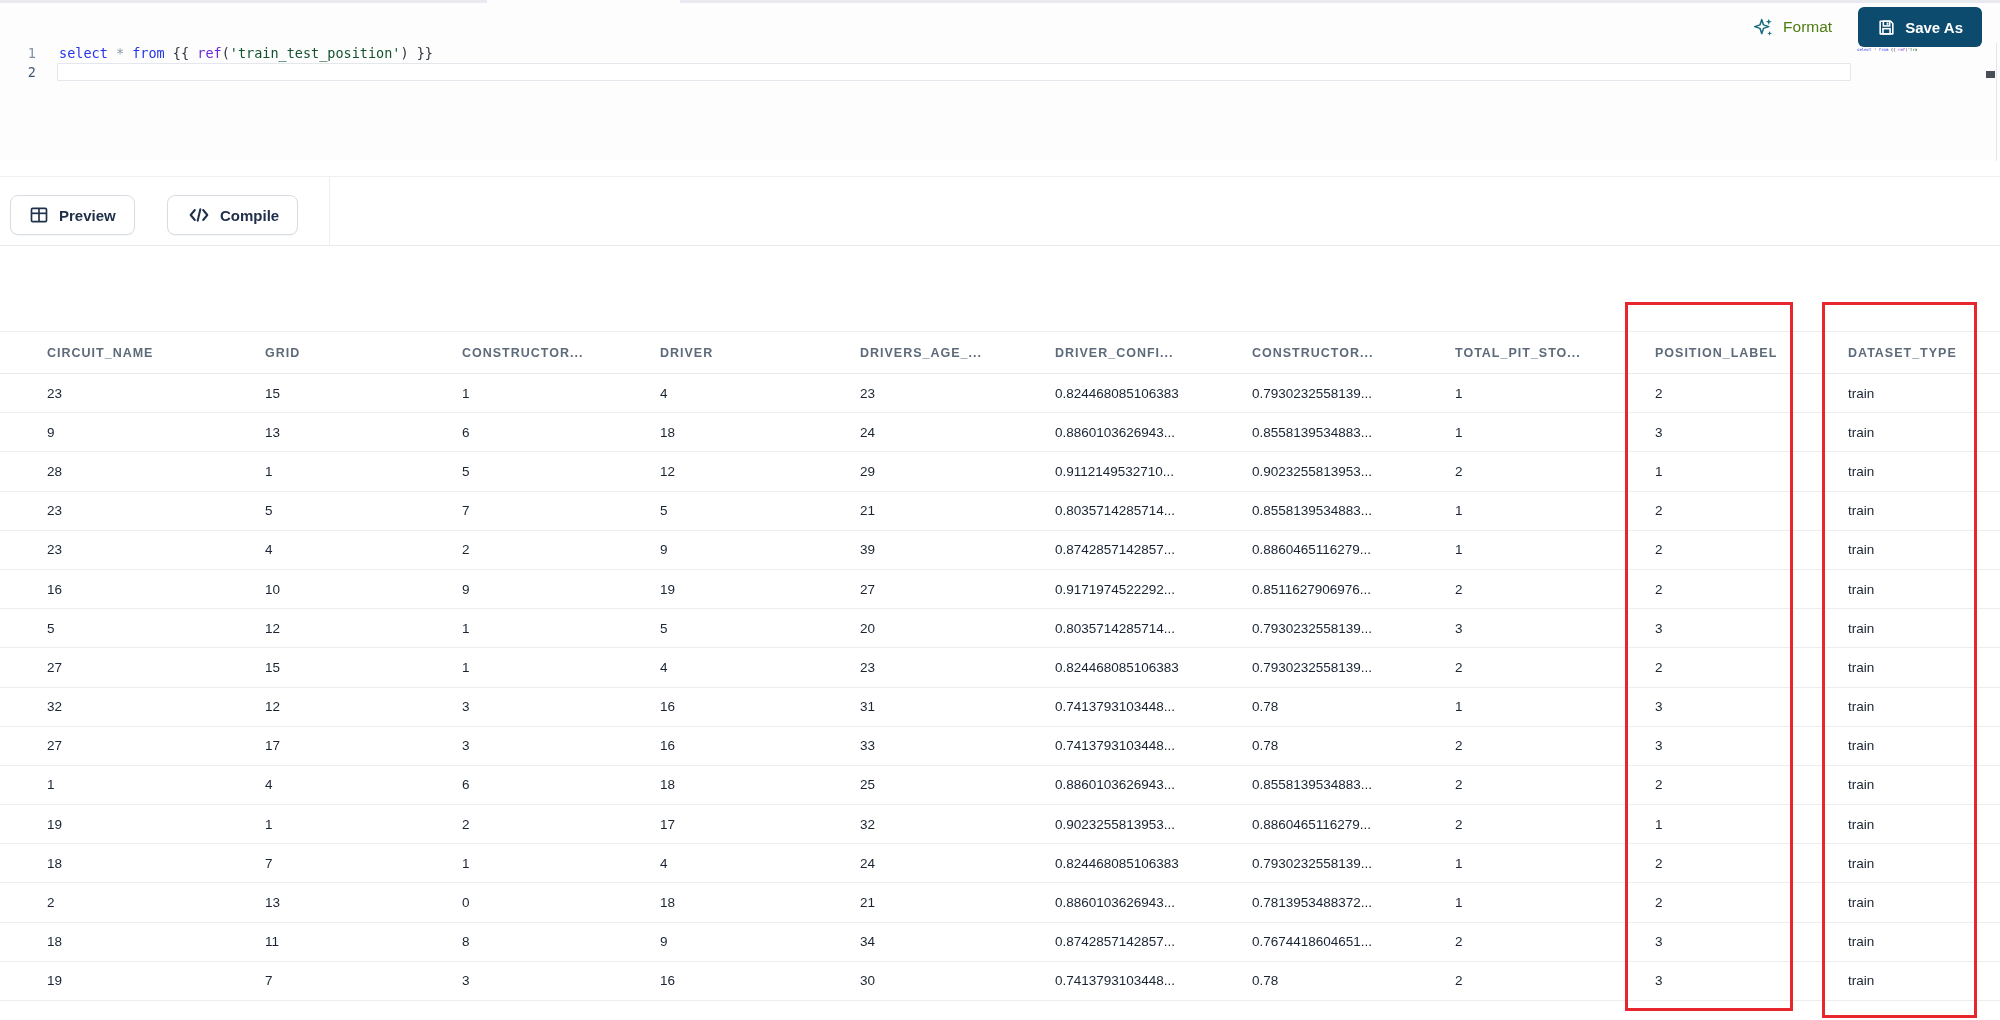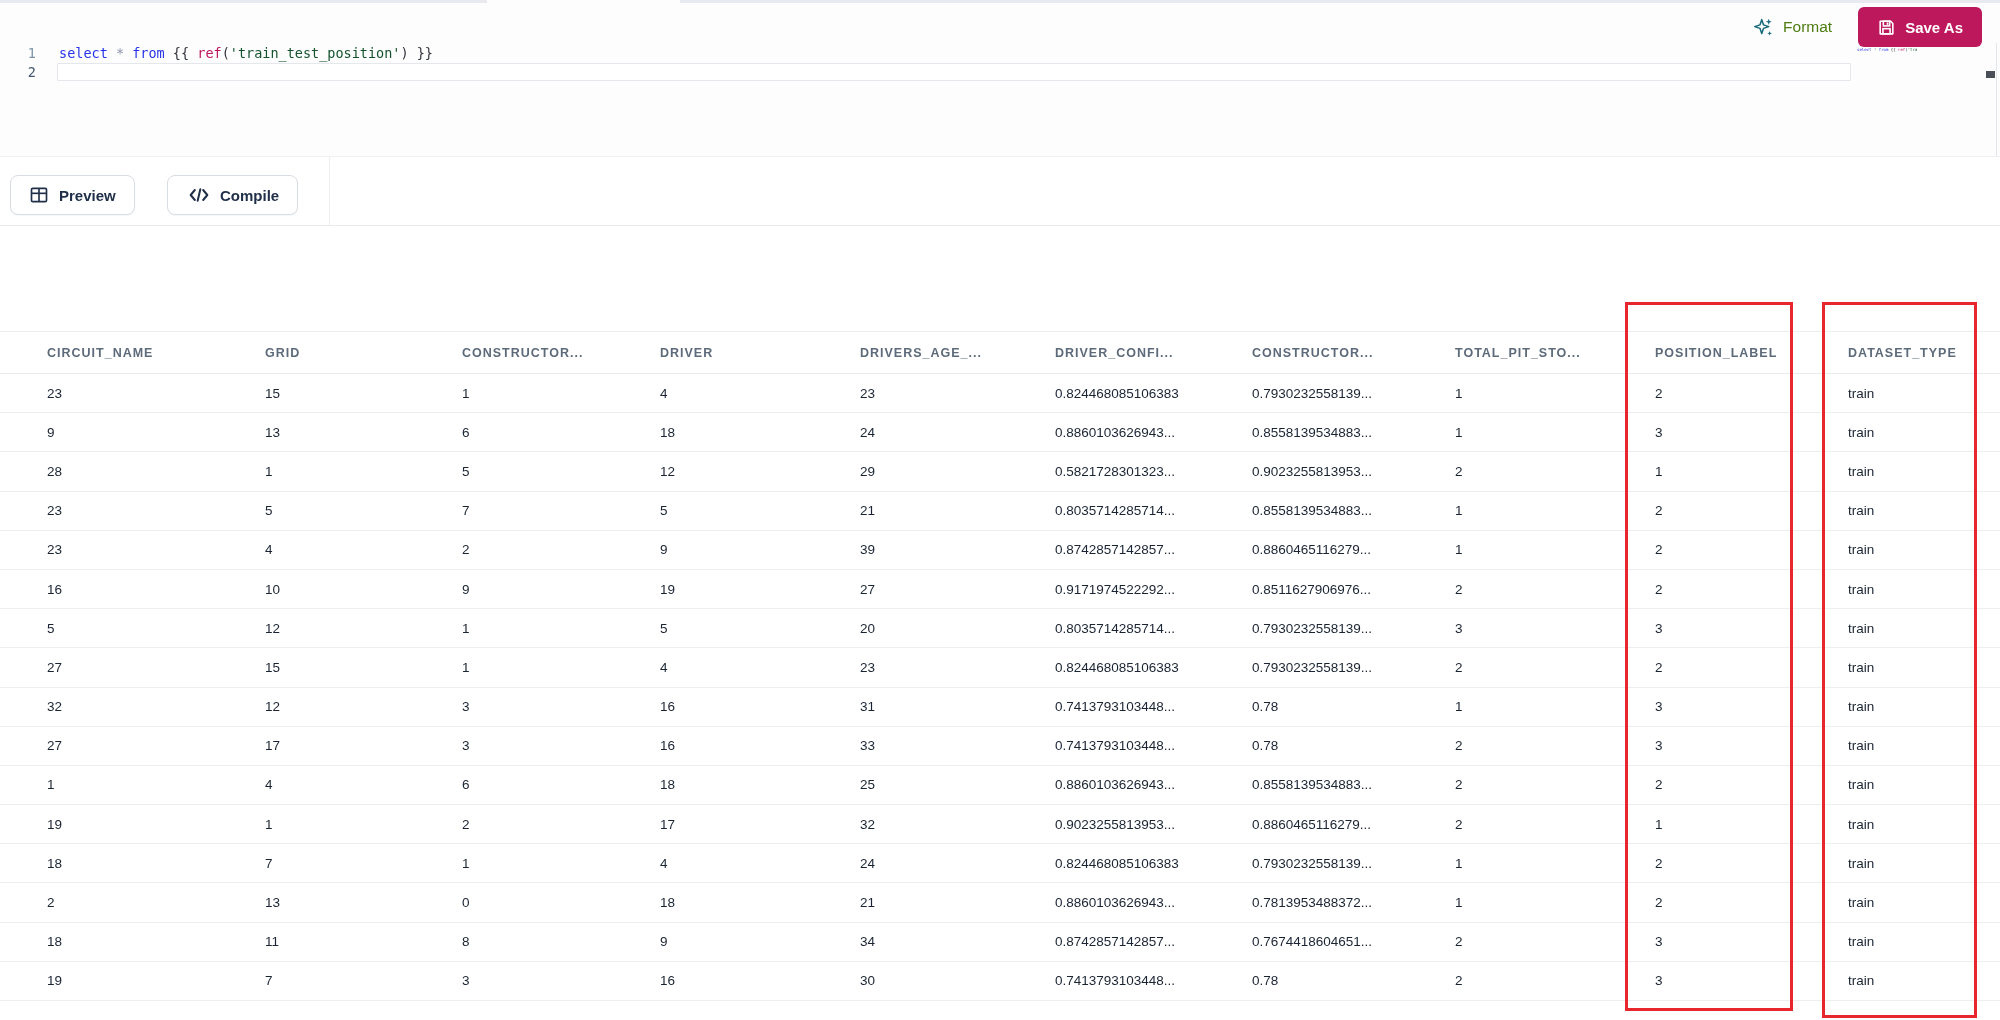--- a/index.html
+++ b/index.html
@@ -8,40 +8,40 @@
   #stage { position:relative; width:2000px; height:1020px; background:#ffffff; }
 
   
   .top-strip { position:absolute; top:0; left:0; width:2000px; height:3px; background:#e8eaef; }
   .top-strip-gap { position:absolute; top:0; left:487px; width:193px; height:3px; background:#fdfdfe; }
 
   
   .editor-panel { position:absolute; top:3px; left:0; width:2000px; height:157px; background:#fdfdfe; }
   .toolbar { position:absolute; top:2px; right:18px; height:44px; display:flex; align-items:center; gap:26px; }
   .format-btn { display:flex; align-items:center; gap:9px; color:#4d7c0f; font-size:15.5px; font-weight:500; cursor:pointer; }
-  .saveas-btn { display:flex; align-items:center; gap:9px; background:#be185d; color:#ffffff;
+  .saveas-btn { display:flex; align-items:center; gap:9px; background:#0c4a6e; color:#ffffff;
     border:none; border-radius:6px; padding:0 19px; height:40px; font-size:15px; font-weight:600;
     font-family:"Liberation Sans", sans-serif; cursor:pointer; }
   .gutter-num { position:absolute; left:20px; width:16px; text-align:right;
     font-family:"DejaVu Sans Mono", monospace; font-size:13.5px; }
   .gutter-1 { top:42px; color:#7f93a5; }
   .gutter-2 { top:61px; color:#44586f; }
   .code-line { position:absolute; left:59px; top:42px; font-family:"DejaVu Sans Mono", monospace;
     font-size:13.5px; white-space:pre; letter-spacing:0; }
   .tok-kw { color:#2733e8; } .tok-op { color:#8e96a8; } .tok-br { color:#32343c; }
-  .tok-fn { color:#be185d; } .tok-str { color:#14532d; } .tok-pl { color:#32343c; }
+  .tok-fn { color:#6d28d9; } .tok-str { color:#14532d; } .tok-pl { color:#32343c; }
   .active-line-box { position:absolute; left:57px; top:60px; width:1794px; height:18px;
     background:#ffffff; border:1px solid #e4e7ec; border-radius:1px; }
   .minimap { position:absolute; left:1857px; top:44px; width:60px; font-family:"DejaVu Sans Mono", monospace;
     font-size:4px; white-space:pre; overflow:hidden; line-height:5px; }
   .minimap-edge { position:absolute; left:1996px; top:40px; height:118px; width:0; border-left:1px solid #e3e6ea; }
   .minimap-handle { position:absolute; left:1986px; top:68px; width:9px; height:7px; background:#4a4f57; }
 
   
-  .actions-row { position:absolute; top:156px; left:0; width:2000px; height:70px; background:#ffffff;
+  .actions-row { position:absolute; top:176px; left:0; width:2000px; height:70px; background:#ffffff;
     border-top:1px solid #eef0f3; border-bottom:1px solid #e8eaed; }
   .btn { position:absolute; top:18px; height:40px; display:flex; align-items:center; gap:10px;
     background:#ffffff; border:1px solid #d8dce3; border-radius:8px; padding:0 18px;
     font-size:15px; font-weight:600; color:#21304a; font-family:"Liberation Sans", sans-serif;
     cursor:pointer; box-shadow:0 1px 1px rgba(30,40,60,0.04); }
   .preview-btn { left:10px; }
   .compile-btn { left:167px;padding-left:20px; }
   .vdivider { position:absolute; left:329px; top:0; height:69px; width:0; border-left:1px solid #eceef1; }
   .tabs { position:absolute; left:350px; top:0; height:70px; display:flex; }
   .tab { height:70px; display:flex; align-items:center; padding:0 17px; margin-right:22px;
@@ -193,21 +193,21 @@
             <td>1</td>
             <td>3</td>
             <td>train</td>
           </tr>
           <tr>
             <td>28</td>
             <td>1</td>
             <td>5</td>
             <td>12</td>
             <td>29</td>
-            <td>0.5821728301323...</td>
+            <td>0.9112149532710...</td>
             <td>0.9023255813953...</td>
             <td>2</td>
             <td>1</td>
             <td>train</td>
           </tr>
           <tr>
             <td>23</td>
             <td>5</td>
             <td>7</td>
             <td>5</td>

